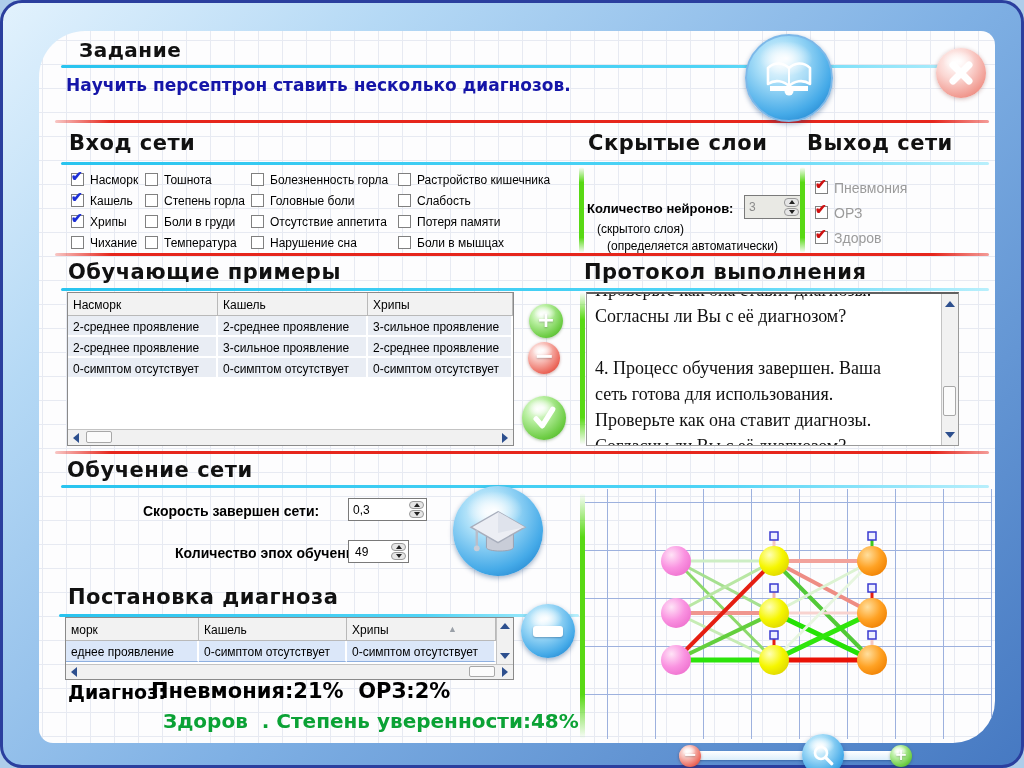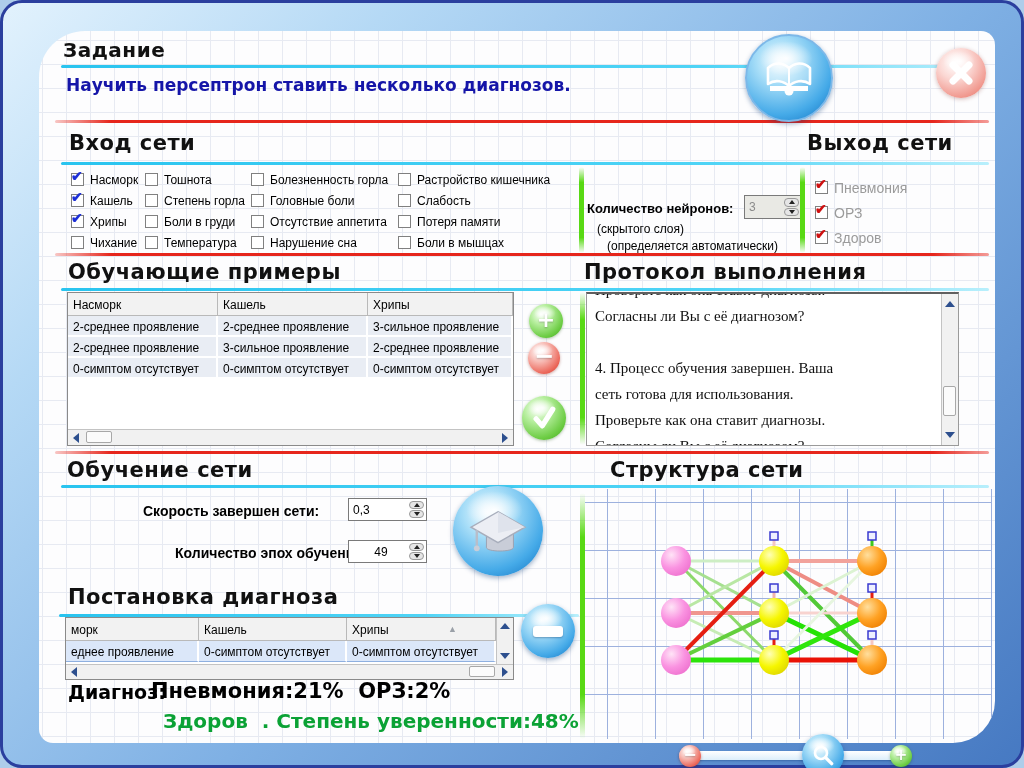--- a/index.html
+++ b/index.html
@@ -68,21 +68,21 @@
     background:radial-gradient(ellipse at center,rgba(255,255,255,.95),rgba(255,255,255,0) 70%); border-radius:50%; }
   .orb-green { background:radial-gradient(circle at 35% 30%,#ffffff 0%,#b8efa0 30%,#6ccc43 70%,#3fa21d 100%); box-shadow:0 1px 3px rgba(40,90,20,.35); }
   .orb-red   { background:radial-gradient(circle at 35% 30%,#ffffff 0%,#f8c2bc 30%,#ec6a5d 70%,#cc3322 100%); box-shadow:0 1px 3px rgba(120,20,10,.35); }
   .orb-blue  { background:radial-gradient(circle at 38% 30%,#f2fbff 0%,#a8def8 28%,#45aae8 68%,#0d6fc0 100%); box-shadow:0 2px 5px rgba(10,60,120,.4); }
   .orb-pink  { background:radial-gradient(circle at 38% 30%,#ffffff 0%,#fbd7d3 35%,#f0968c 75%,#e07065 100%); box-shadow:0 1px 4px rgba(120,30,20,.3); }
   .glyph { position:relative; color:#fff; font-weight:900; text-shadow:0 1px 2px rgba(0,0,0,.25); font-family:"DejaVu Sans",sans-serif; }
 
   
   .proto { position:absolute; background:#fff; border:1px solid #9a9a9a; border-top:2px solid #606060; overflow:hidden; }
   .proto-text { position:absolute; left:8px; top:0; right:20px; bottom:0; overflow:hidden;
-    font-family:"Liberation Serif",serif; font-size:15px; line-height:26px; color:#101010; }
+    font-family:"Liberation Serif",serif; font-size:18px; line-height:26px; color:#101010; }
   .proto-text div { white-space:nowrap; }
   .proto-text div:first-child { margin-top:-17px; }
 
   
   .structure { position:absolute; background-color:transparent;
     background-image:linear-gradient(#9db1de 1px,transparent 1px),linear-gradient(90deg,#9db1de 1px,transparent 1px);
     background-size:48px 48px; background-position:22px 13px; }
 
   
   .blbl { position:absolute; font-size:13px; font-weight:700; color:#000; white-space:nowrap; }
@@ -93,26 +93,27 @@
 
   
   .slider-track { position:absolute; height:9px; border-radius:5px; background:linear-gradient(180deg,#ffffff,#dceefb); box-shadow:0 1px 2px rgba(20,60,120,.4); }
 </style>
 </head>
 <body>
 
 <div class="window">
   <div class="content">
 
-    <div class="hdr h20" style="left:24px;top:7px;">Задание</div>
+    <div class="hdr h20" style="left:40px;top:7px;">Задание</div>
     <div class="line-cyan" style="left:22px;top:34px;width:922px;"></div>
     <div class="task-text" style="left:27px;top:44px;">Научить персептрон ставить несколько диагнозов.</div>
     <div class="line-red" style="left:16px;top:89px;width:934px;"></div>
 
     <div class="hdr h22" style="left:30px;top:100px;">Вход сети</div>
+    <div class="hdr h22" style="left:549px;top:100px;">Скрытые слои</div>
     <div class="hdr h22" style="left:768px;top:100px;">Выход сети</div>
     <div class="line-cyan" style="left:22px;top:131px;width:928px;"></div>
 
     <div id="cb-col-0" class="cb-col" style="left:32px;top:138px;">
         <div class="cb-item">
           <span class="cb">
             <span class="tick blue">✔</span>
           </span>
           <span class="cb-label">Насморк</span>
         </div>
@@ -296,37 +297,36 @@
         <span class="sb-btn" style="left:0;bottom:2px;">
             <span class="tri down"></span>
           </span>
         <span class="thumb" style="left:1px;top:92px;width:13px;height:30px;"></span>
       </div>
     </div>
 
     <div class="line-red" style="left:16px;top:420px;width:934px;"></div>
 
     <div class="hdr h22" style="left:28px;top:427px;">Обучение сети</div>
-    <div class="hdr h22" style="left:571px;top:427px;">Структура сети</div>
     <div class="line-cyan" style="left:22px;top:454px;width:928px;"></div>
 
     <div class="blbl" style="left:104px;top:472px;font-size:14px;">Скорость завершен сети:</div>
     <div class="spin" style="left:309px;top:467px;width:79px;height:23px;">
       <span class="val">0,3</span>
       <span class="arrows">
           <span class="sa up">
             <i></i>
           </span>
           <span class="sa dn">
             <i></i>
           </span>
         </span>
     </div>
     <div class="blbl" style="left:104px;top:514px;font-size:14px;margin-left:32px;">Количество эпох обучения:</div>
-    <div class="spin" style="left:309px;top:509px;width:79px;height:23px;text-align:center;">
+    <div class="spin" style="left:309px;top:509px;width:61px;height:23px;">
       <span class="val" style="padding-left:6px;">49</span>
       <span class="arrows">
           <span class="sa up">
             <i></i>
           </span>
           <span class="sa dn">
             <i></i>
           </span>
         </span>
     </div>

